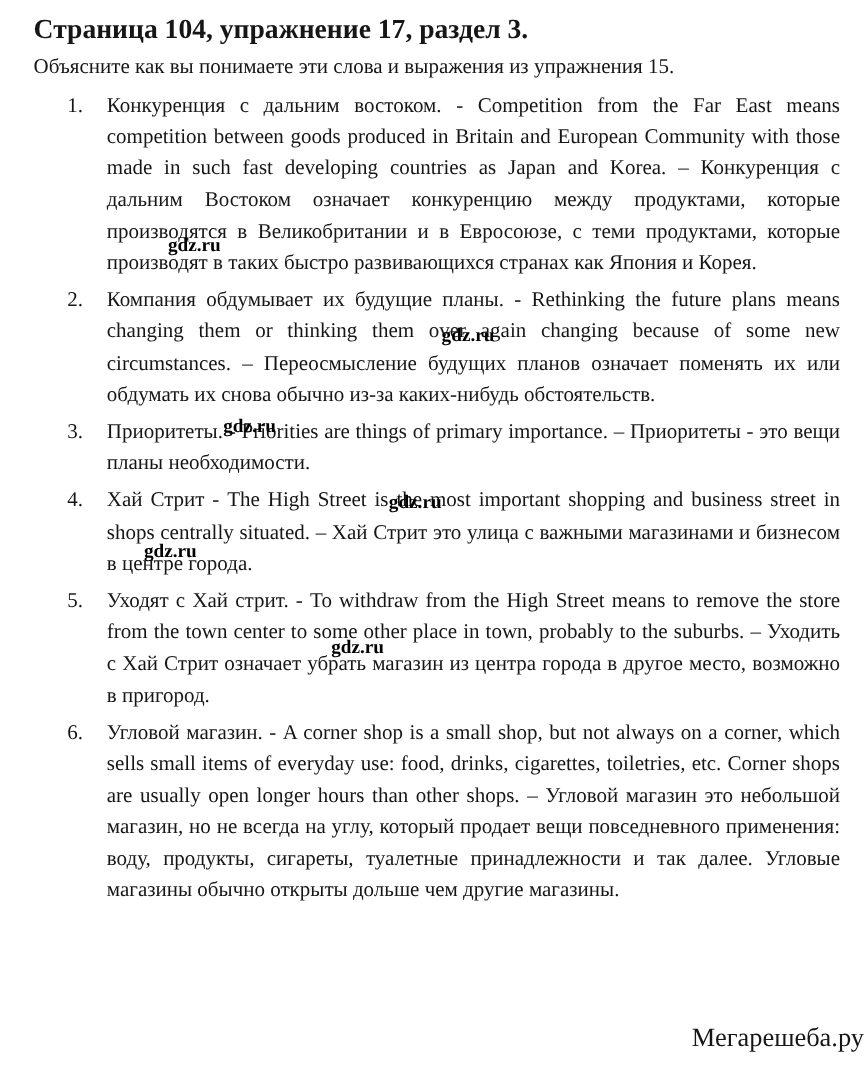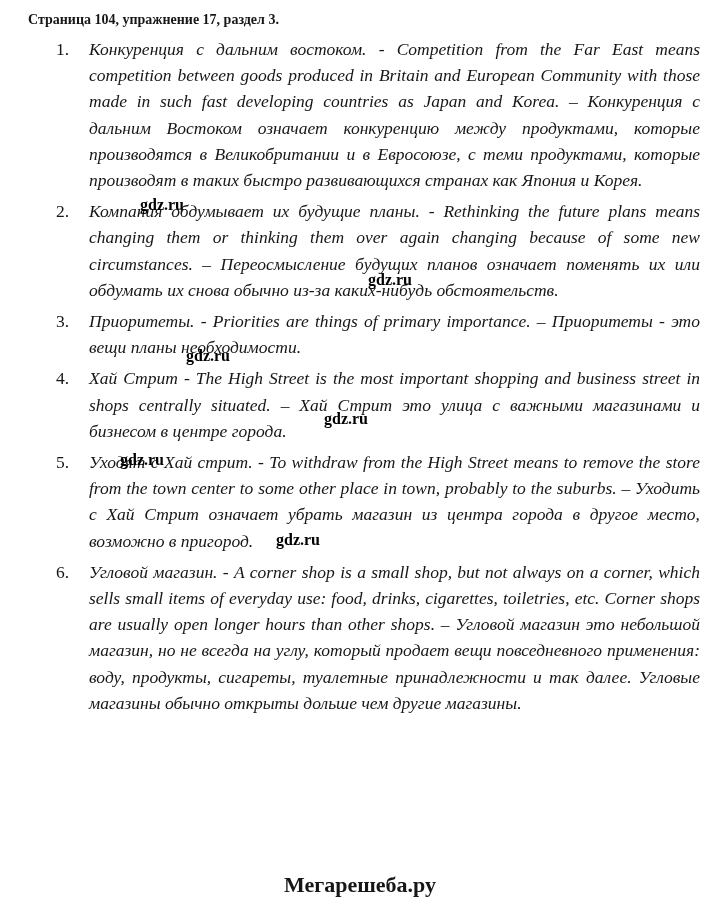--- a/index.html
+++ b/index.html
@@ -15,21 +15,21 @@
   }
   .page-header {
     text-align: center;
     font-weight: bold;
     font-size: 22px;
     padding-top: 2px;
     letter-spacing: 0.2px;
   }
   .exercise-title {
     font-weight: bold;
-    font-size: 14px;
+    font-size: 23px;
     margin: 12px 20px 0 28px;
   }
   .exercise-subtitle {
     font-size: 17.5px;
     margin: 7px 20px 0 28px;
   }
   .answer-list {
     margin-top: 8px;
   }
   .list-item {
@@ -38,54 +38,54 @@
     font-size: 17.5px;
     line-height: 26.2px;
   }
   .item-number {
     flex: none;
     width: 33px;
   }
   .item-text {
     flex: 1;
     text-align: justify;
-    font-style: italic;
   }
   .watermark {
     position: absolute;
     font-family: "Liberation Serif", "DejaVu Serif", serif;
     font-weight: bold;
     font-size: 16px;
     color: #000000;
     white-space: nowrap;
   }
   .wm-1 { left: 140px; top: 196px; }
   .wm-2 { left: 368px; top: 271px; }
   .wm-3 { left: 186px; top: 347px; }
   .wm-4 { left: 324px; top: 410px; }
   .wm-5 { left: 120px; top: 451px; }
   .wm-6 { left: 276px; top: 531px; }
   .page-footer {
     position: absolute;
     left: 0;
     right: 0;
-    top: 872px;
-    text-align: center;
-    font-weight: bold;
+    top: 852px;
+    text-align: right;
+    font-weight: normal;
     font-size: 22px;
   }
 </style>
 </head>
 <body>
 
 <div class="page">
 
 
   <div class="exercise-title">Страница 104, упражнение 17, раздел 3.</div>
 
+  <div class="exercise-subtitle">Объясните как вы понимаете эти слова и выражения из упражнения 15.</div>
 
   <div class="answer-list">
 
     <div class="list-item">
       <span class="item-number">1.</span>
       <span class="item-text">Конкуренция с дальним востоком. - Competition from the Far East means competition between goods produced in Britain and European Community with those made in such fast developing countries as Japan and Korea. – Конкуренция с дальним Востоком означает конкуренцию между продуктами, которые производятся в Великобритании и в Евросоюзе, с теми продуктами, которые производят в таких быстро развивающихся странах как Япония и Корея.</span>
     </div>
 
     <div class="list-item">
       <span class="item-number">2.</span>

